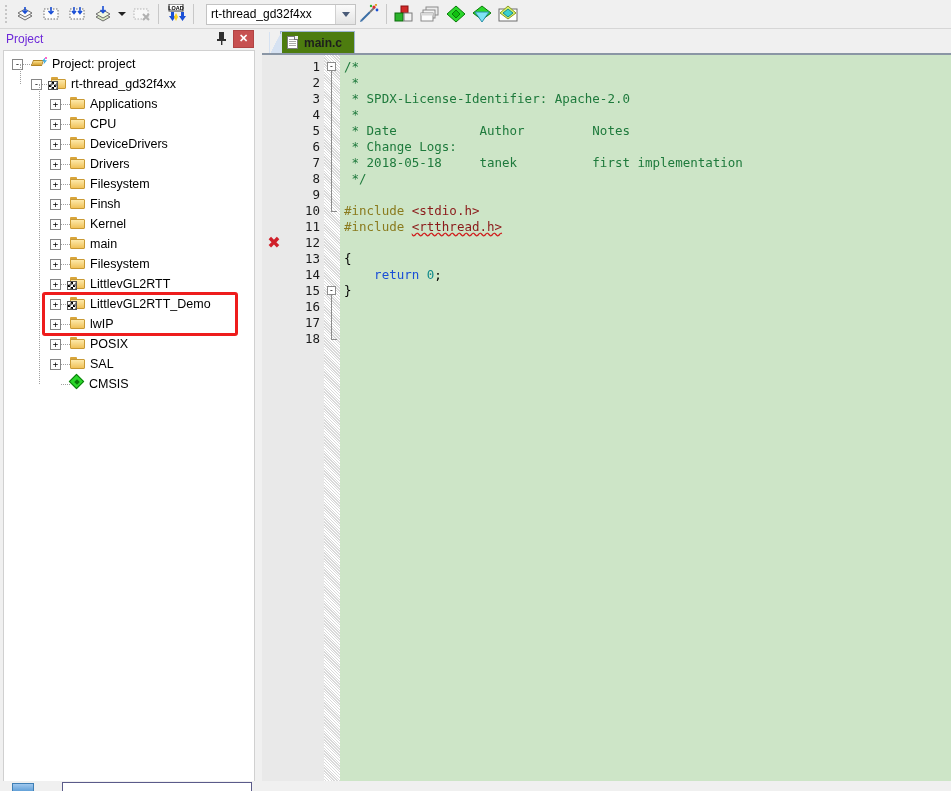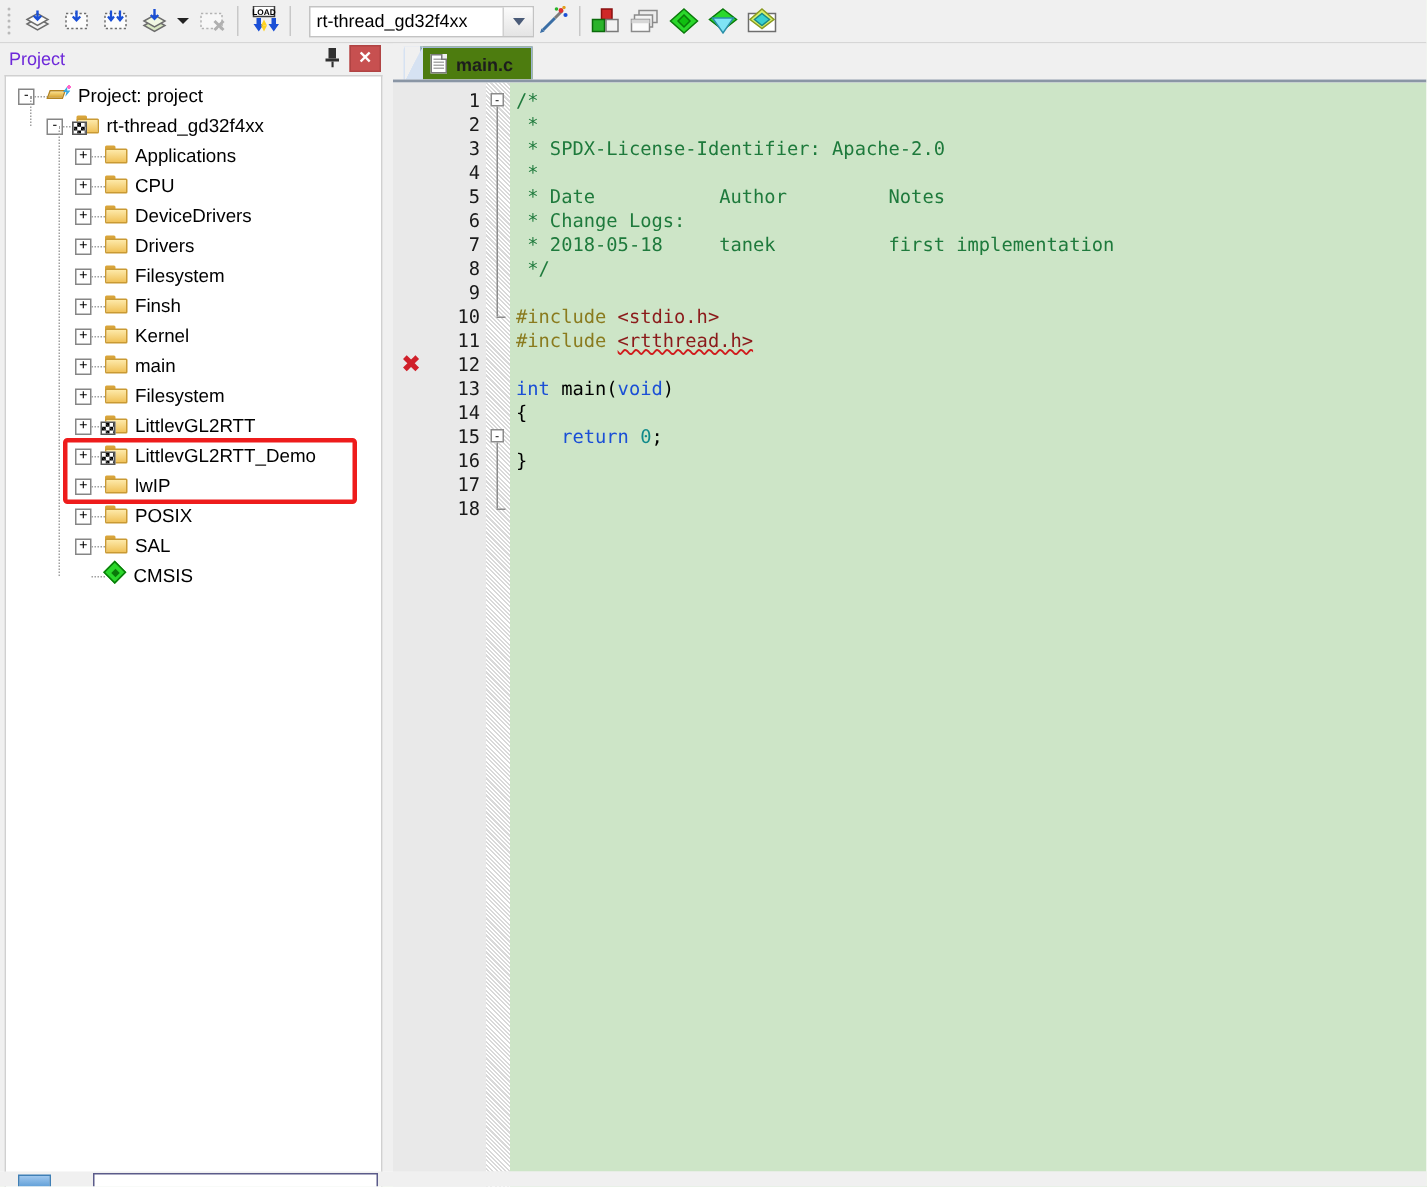--- a/index.html
+++ b/index.html
@@ -779,21 +779,20 @@
         <div class="cl"><span class="c-comment"> * SPDX-License-Identifier: Apache-2.0</span></div>
         <div class="cl"><span class="c-comment"> *</span></div>
         <div class="cl"><span class="c-comment"> * Date           Author         Notes</span></div>
         <div class="cl"><span class="c-comment"> * Change Logs:</span></div>
         <div class="cl"><span class="c-comment"> * 2018-05-18     tanek          first implementation</span></div>
         <div class="cl"><span class="c-comment"> */</span></div>
         <div class="cl">&nbsp;</div>
         <div class="cl"><span class="c-pre">#include </span><span class="c-str">&lt;stdio.h&gt;</span></div>
         <div class="cl"><span class="c-pre">#include </span><span class="c-str squiggle">&lt;rtthread.h&gt;</span></div>
         <div class="cl">&nbsp;</div>
-        <div class="cl"><span class="c-kw">int</span><span class="c-plain"> main(</span><span class="c-kw">void</span><span class="c-plain">)</span></div>
         <div class="cl"><span class="c-plain">{</span></div>
         <div class="cl"><span class="c-plain">    </span><span class="c-kw">return</span><span class="c-plain"> </span><span class="c-num">0</span><span class="c-plain">;</span></div>
         <div class="cl"><span class="c-plain">}</span></div>
         <div class="cl">&nbsp;</div>
       </div>
   </div>
 </div>
 
 <div id="bottom-strip">
   <div class="bt-sq"></div>

